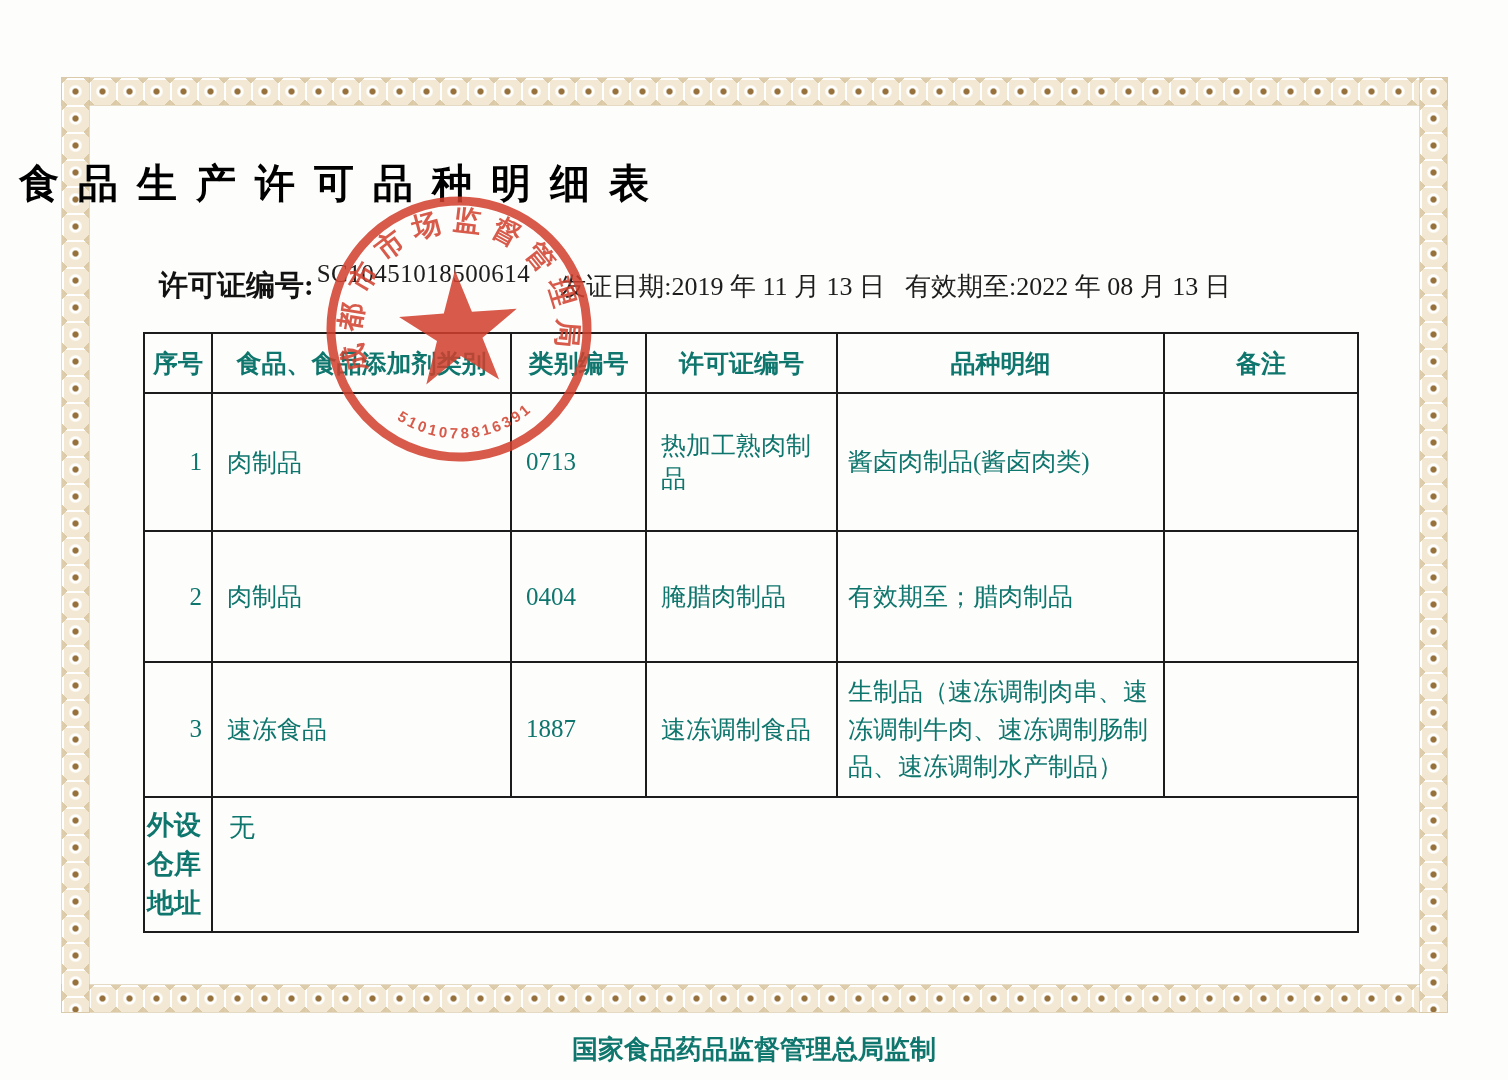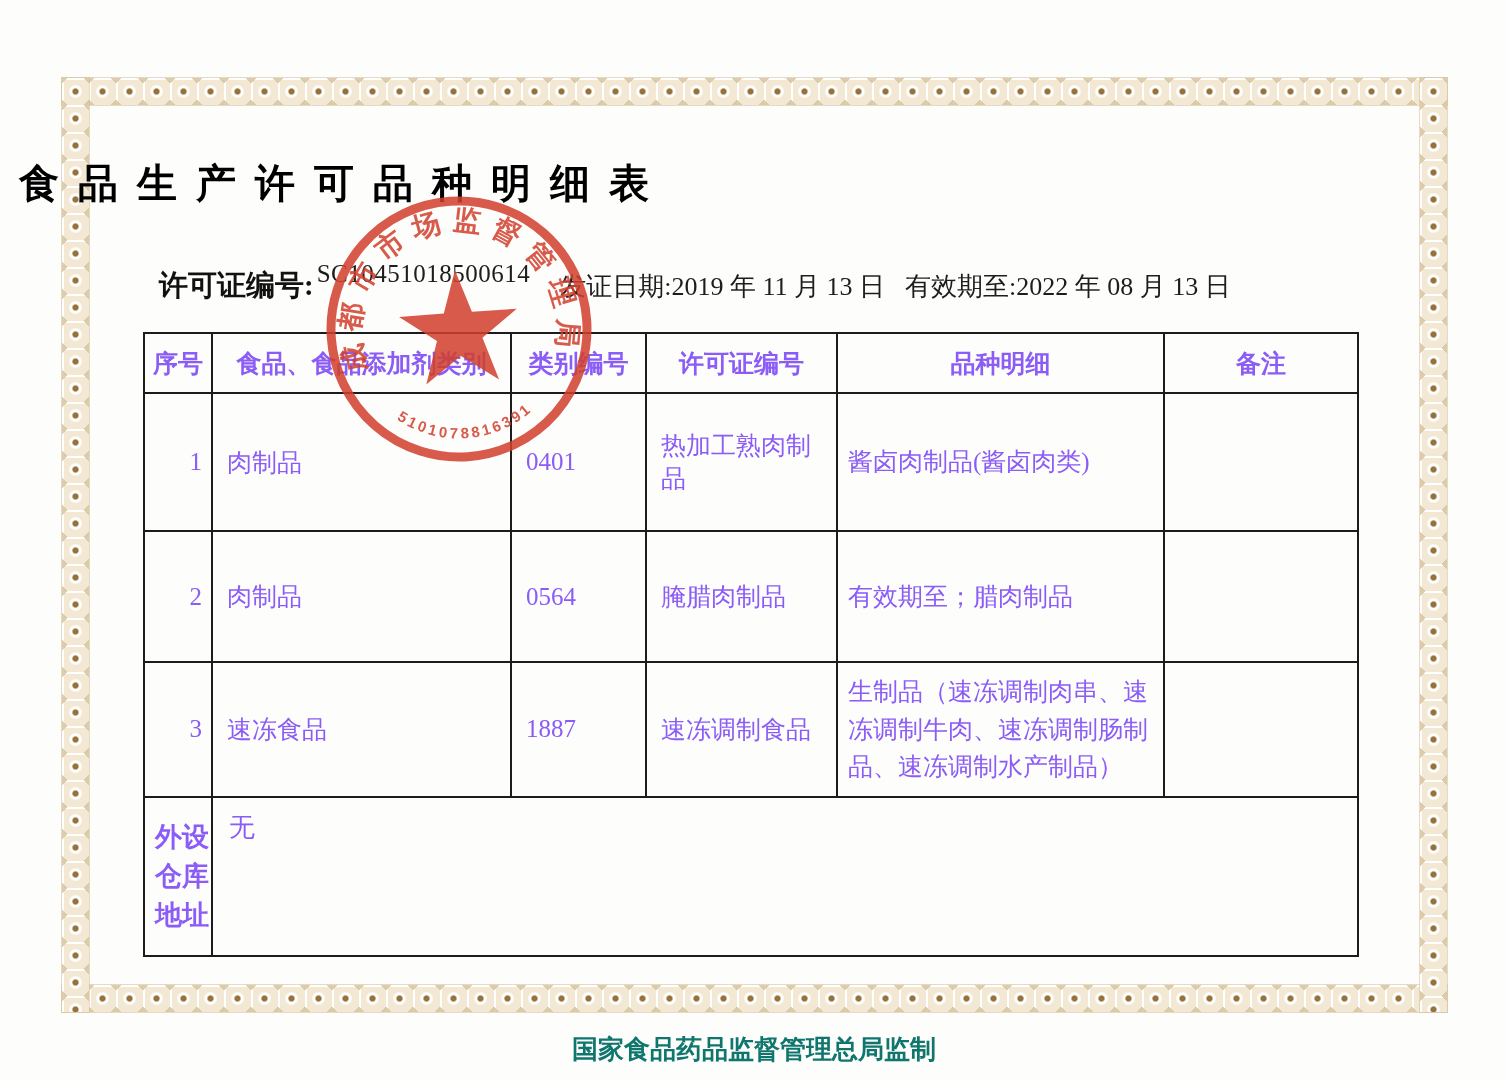--- a/index.html
+++ b/index.html
@@ -39,33 +39,33 @@
   .license-line{position:absolute;left:159px;top:266px;width:1240px;white-space:nowrap;}
   .license-label{font-size:29px;font-weight:bold;color:#111;}
   .license-number{font-size:25px;position:relative;top:-13px;margin-left:3px;letter-spacing:.5px;}
   .issue-date{font-size:26px;margin-left:30px;}
   .valid-until{font-size:26px;margin-left:20px;}
 
   
   table.license-table{
     position:absolute;left:143px;top:332px;width:1214px;
     border-collapse:collapse;table-layout:fixed;
-    font-size:25px;color:#8b5cf6;
+    font-size:25px;color:#0f766e;
   }
   .license-table td,.license-table th{border:2.5px solid #1c1c1c;overflow:hidden;}
   .license-table th{font-size:25px;font-weight:bold;text-align:center;padding:4px 2px;}
   tr.hdr{height:60px;}
   tr.r1{height:138px;} tr.r2{height:131px;} tr.r3{height:134px;} tr.wh{height:135px;}
   td.seq{text-align:right;padding-right:9px;vertical-align:middle;}
   td.cat,td.code,td.name{padding-left:14px;vertical-align:middle;text-align:left;}
   td.detail{padding:10px 10px;vertical-align:middle;text-align:left;line-height:1.5;}
   td.remark{vertical-align:middle;}
   td.wh-label{
-    font-weight:bold;font-size:27px;text-align:right;vertical-align:top;
-    padding:20px 2px;line-height:1.45;word-break:break-all;
+    font-weight:bold;font-size:27px;text-align:left;vertical-align:top;
+    padding:8px 2px;line-height:1.45;word-break:break-all;
   }
   td.wh-value{vertical-align:top;text-align:left;padding:12px 0 0 16px;font-size:26px;}
 
   
   .footer-caption{
     position:absolute;left:0;top:1032px;width:100%;
     text-align:center;font-size:26px;font-weight:bold;color:#0f766e;
   }
 
   
@@ -103,29 +103,29 @@
     <th>序号</th>
     <th>食品、食品添加剂类别</th>
     <th>类别编号</th>
     <th>许可证编号</th>
     <th>品种明细</th>
     <th>备注</th>
   </tr>
   <tr class="r1">
     <td class="seq">1</td>
     <td class="cat">肉制品</td>
-    <td class="code">0401</td>
+    <td class="code">0713</td>
     <td class="name">热加工熟肉制品</td>
     <td class="detail">酱卤肉制品(酱卤肉类)</td>
     <td class="remark"></td>
   </tr>
   <tr class="r2">
     <td class="seq">2</td>
     <td class="cat">肉制品</td>
-    <td class="code">0564</td>
+    <td class="code">0404</td>
     <td class="name">腌腊肉制品</td>
     <td class="detail">有效期至；腊肉制品</td>
     <td class="remark"></td>
   </tr>
   <tr class="r3">
     <td class="seq">3</td>
     <td class="cat">速冻食品</td>
     <td class="code">1887</td>
     <td class="name">速冻调制食品</td>
     <td class="detail">生制品（速冻调制肉串、速冻调制牛肉、速冻调制肠制品、速冻调制水产制品）</td>

